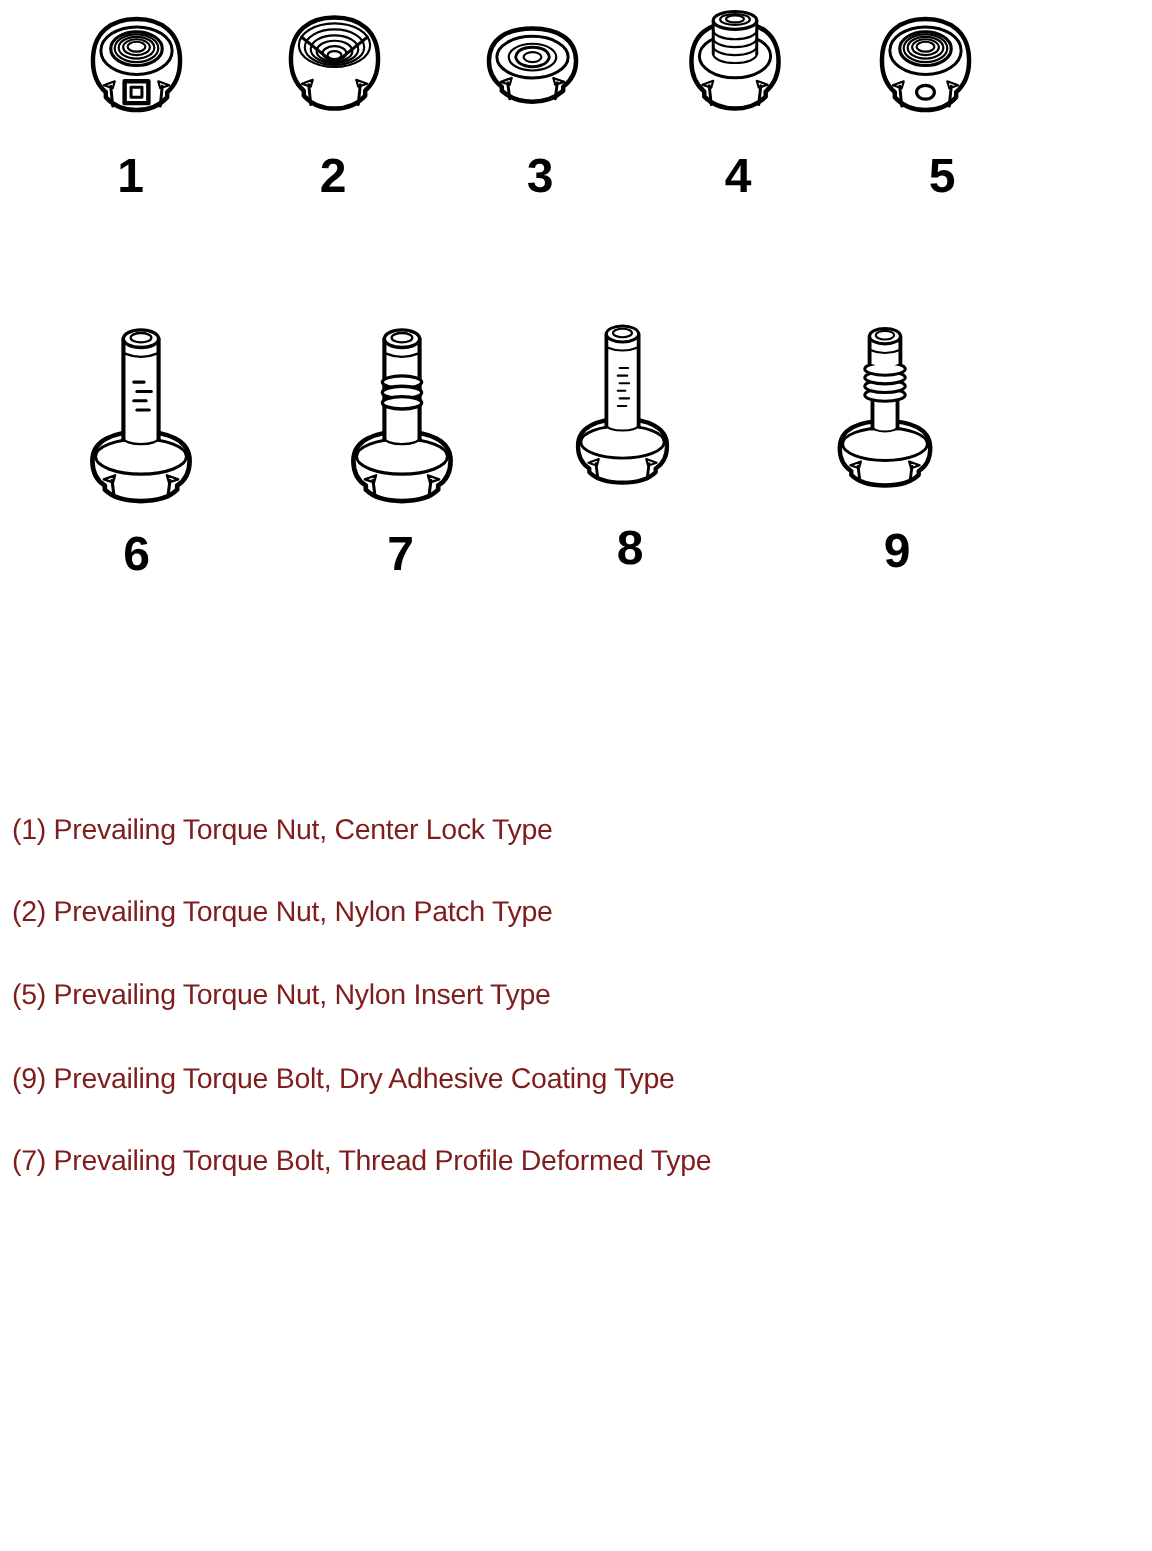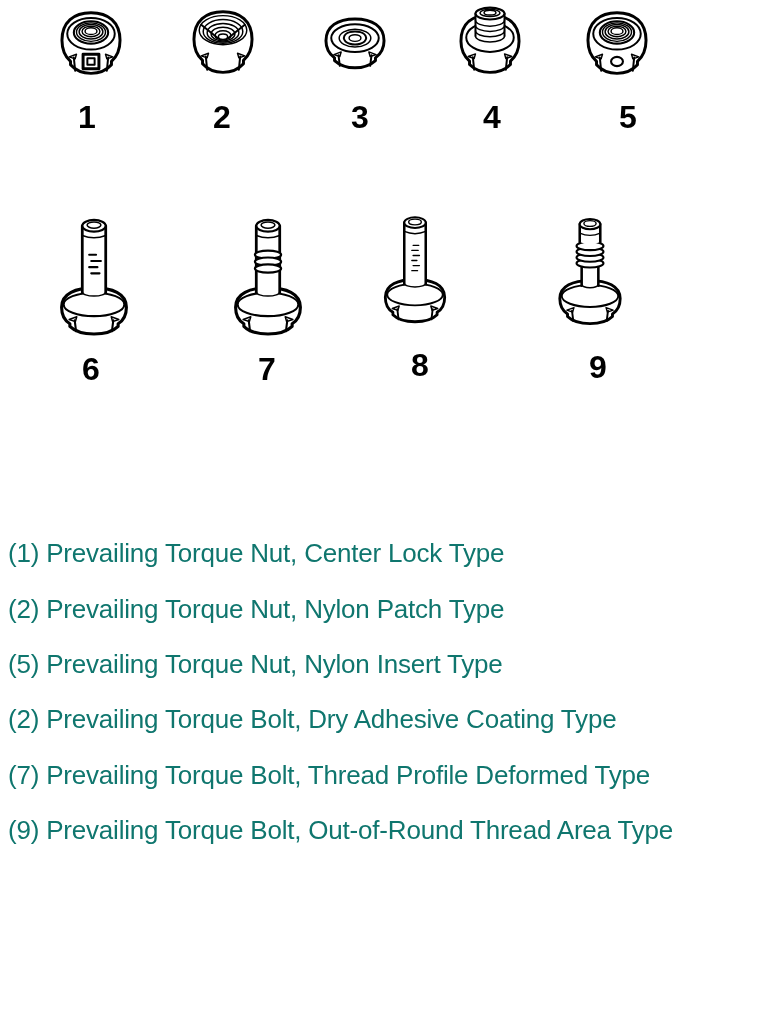--- a/index.html
+++ b/index.html
@@ -25,22 +25,22 @@
   .legend{
     position:absolute;
     left:8px;
     top:526px;
     width:758px;
   }
   .legend-line{
     height:55.4px;
     display:flex;
     align-items:center;
-    font-size:26px;
-    color:#0f766e;
+    font-size:19px;
+    color:#7f1d1d;
     white-space:nowrap;
     letter-spacing:-0.2px;
   }
   
   .lw{stroke:#000;fill:#fff;stroke-width:4.5;stroke-linejoin:round;stroke-linecap:round;}
   .lm{stroke:#000;fill:none;stroke-width:3;stroke-linejoin:round;stroke-linecap:round;}
   .lt{stroke:#000;fill:none;stroke-width:2.2;stroke-linejoin:round;stroke-linecap:round;}
   .lwf{stroke:#000;fill:#fff;stroke-width:3.2;stroke-linejoin:round;stroke-linecap:round;}
   .blank{fill:#fff;stroke:none;}
 </style>
@@ -201,18 +201,17 @@
 
   <span class="num-label" style="left:91px;top:352px;">6</span>
   <span class="num-label" style="left:267px;top:352px;">7</span>
   <span class="num-label" style="left:420px;top:348px;">8</span>
   <span class="num-label" style="left:598px;top:350px;">9</span>
 
   <div class="legend">
     <div class="legend-line">(1) Prevailing Torque Nut, Center Lock Type</div>
     <div class="legend-line">(2) Prevailing Torque Nut, Nylon Patch Type</div>
     <div class="legend-line">(5) Prevailing Torque Nut, Nylon Insert Type</div>
-    <div class="legend-line">(2) Prevailing Torque Bolt, Dry Adhesive Coating Type</div>
+    <div class="legend-line">(9) Prevailing Torque Bolt, Dry Adhesive Coating Type</div>
     <div class="legend-line">(7) Prevailing Torque Bolt, Thread Profile Deformed Type</div>
-    <div class="legend-line">(9) Prevailing Torque Bolt, Out-of-Round Thread Area Type</div>
   </div>
 
 </div>
 
 </body></html>

